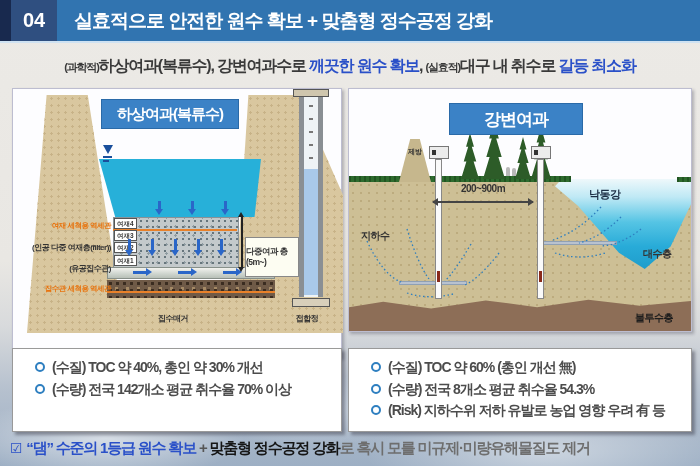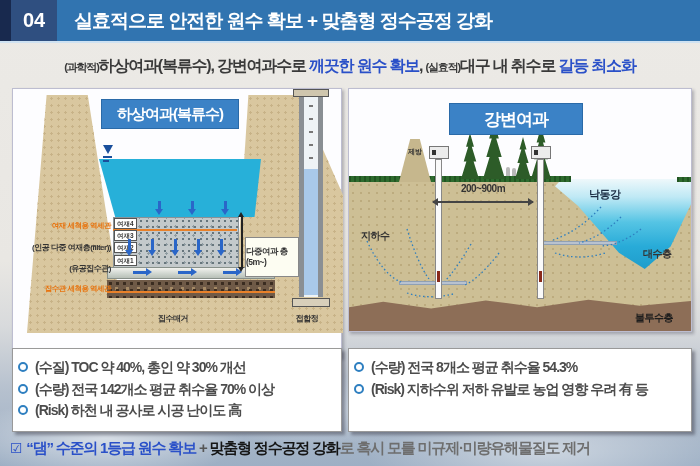--- a/index.html
+++ b/index.html
@@ -105,21 +105,21 @@
     clip-path:polygon(0 30%,10% 14%,24% 34%,40% 10%,55% 30%,70% 8%,85% 26%,100% 12%,100% 100%,0 100%);}
   .rlabel{position:absolute;z-index:15;font-weight:bold;color:#333;letter-spacing:-0.5px;}
   .hda{position:absolute;left:84px;top:112px;width:100px;height:1.6px;background:#444;z-index:10;}
   .hda::before{content:"";position:absolute;left:-1px;top:-3.2px;
     border-top:4px solid transparent;border-bottom:4px solid transparent;border-right:6px solid #444;}
   .hda::after{content:"";position:absolute;right:-1px;top:-3.2px;
     border-top:4px solid transparent;border-bottom:4px solid transparent;border-left:6px solid #444;}
   .flow-svg{position:absolute;left:0;top:0;z-index:7;}
   
   .stats{position:absolute;top:348px;height:84px;background:#fff;border:1.5px solid #999;
-    box-shadow:3px 3px 3px rgba(50,50,65,.45);padding:8px 5px;box-sizing:border-box;}
+    box-shadow:3px 3px 3px rgba(50,50,65,.45);padding:8px 22px;box-sizing:border-box;}
   #stats-left{left:12px;width:330px;}
   #stats-right{left:348px;width:344px;}
   .stat-line{display:flex;align-items:flex-start;gap:7px;font-size:14px;font-weight:bold;color:#4c4c4c;
     line-height:1.55;letter-spacing:-1px;white-space:nowrap;}
   .bullet-dot{flex:none;width:6px;height:6px;border:2px solid #2e7fc0;border-radius:50%;background:#fff;margin-top:5px;}
   
   .footer{position:absolute;top:439px;left:10px;width:688px;font-size:15px;font-weight:bold;
     letter-spacing:-1.2px;white-space:nowrap;}
   .f-check{color:#2a50c8;margin-right:5px;font-size:14px;}
   .f-blue{color:#2a50c8;}
@@ -248,26 +248,26 @@
 
   <div class="stats" id="stats-left">
     <div class="stat-line">
         <span class="bullet-dot"></span>
         <span>(수질) TOC 약 40%, 총인 약 30% 개선</span>
       </div>
     <div class="stat-line">
         <span class="bullet-dot"></span>
         <span>(수량) 전국 142개소 평균 취수율 70% 이상</span>
       </div>
-    <div class="stat-line">
-        <span class="bullet-dot"></span>
-        <span>(Risk) 하천 내 공사로 시공 난이도 高</span>
-      </div>
   </div>
   <div class="stats" id="stats-right">
+    <div class="stat-line">
+        <span class="bullet-dot"></span>
+        <span>(수질) TOC 약 60% (총인 개선 無)</span>
+      </div>
     <div class="stat-line">
         <span class="bullet-dot"></span>
         <span>(수량) 전국 8개소 평균 취수율 54.3%</span>
       </div>
     <div class="stat-line">
         <span class="bullet-dot"></span>
         <span>(Risk) 지하수위 저하 유발로 농업 영향 우려 有 등</span>
       </div>
   </div>
 

